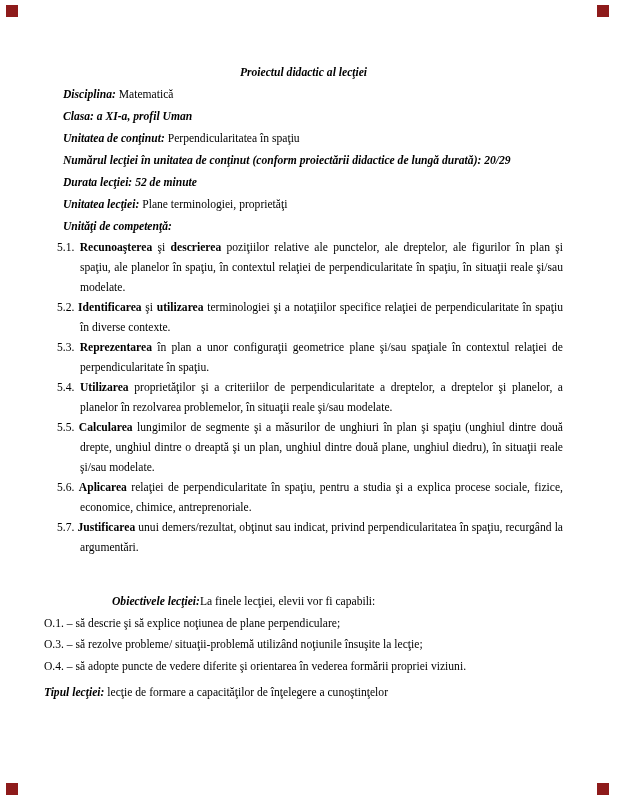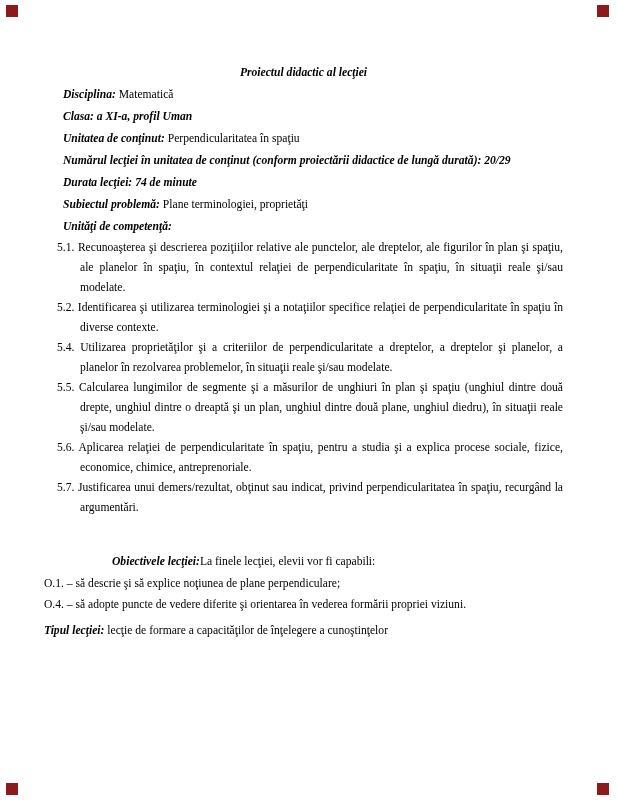--- a/index.html
+++ b/index.html
@@ -9,21 +9,21 @@
     overflow:hidden; box-sizing:border-box; padding:62px 55px 0 44px;
   }
   .marker { position:absolute; width:12px; height:12px; }
   .m-tl { left:6px;  top:5px; }
   .m-tr { left:597px; top:5px; }
   .m-bl { left:6px;  top:783px; }
   .m-br { left:597px; top:783px; }
   .doc-title { line-height:22px; text-align:center; font-weight:bold; font-style:italic; white-space:nowrap; }
   .hline { line-height:22px; margin-left:19px; white-space:nowrap; }
   .bi { font-weight:bold; font-style:italic; }
-  .b  { font-weight:normal; }
+  .b  { font-weight:bold; }
   .comp-list { margin:0; padding:0; }
   .comp-item {
     line-height:20px; text-align:justify; margin-left:13px;
     padding-left:23px; text-indent:-23px; width:483px;
   }
   .comp-num { display:inline; }
   .obj-block { margin-top:33px; }
   .obj-heading { line-height:21.7px; margin-left:68px; white-space:nowrap; }
   .obj-item { line-height:21.7px; white-space:nowrap; }
   .tip-line { margin-top:4px; line-height:21.7px; white-space:nowrap; }
@@ -37,34 +37,36 @@
   <div class="marker m-tr" style="background: rgb(142, 27, 27);"></div>
   <div class="marker m-bl" style="background: rgb(142, 27, 27);"></div>
   <div class="marker m-br" style="background: rgb(142, 27, 27);"></div>
 
   <div class="doc-title">Proiectul didactic al lecţiei</div>
 
   <div class="hline"><span class="bi">Disciplina:</span><span> Matematică</span></div>
   <div class="hline"><span class="bi">Clasa: a XI-a, profil Uman</span><span></span></div>
   <div class="hline"><span class="bi">Unitatea de conţinut:</span><span> Perpendicularitatea în spaţiu</span></div>
   <div class="hline"><span class="bi">Numărul lecţiei în unitatea de conţinut (conform proiectării didactice de lungă durată): 20/29</span><span></span></div>
-  <div class="hline"><span class="bi">Durata lecţiei: 74 de minute</span><span></span></div>
-  <div class="hline"><span class="bi">Subiectul problemă:</span><span> Plane terminologiei, proprietăţi</span></div>
+  <div class="hline"><span class="bi">Durata lecţiei: 52 de minute</span><span></span></div>
+  <div class="hline"><span class="bi">Unitatea lecţiei:</span><span> Plane terminologiei, proprietăţi</span></div>
   <div class="hline"><span class="bi">Unităţi de competenţă:</span><span></span></div>
 
   <div class="comp-list">
     <div class="comp-item"><span class="comp-num">5.1.</span> <span class="b">Recunoaşterea</span><span> şi </span><span class="b">descrierea</span><span> poziţiilor relative ale punctelor, ale dreptelor, ale figurilor în plan şi spaţiu, ale planelor în spaţiu, în contextul relaţiei de perpendicularitate în spaţiu, în situaţii reale şi/sau modelate.</span></div>
     <div class="comp-item"><span class="comp-num">5.2.</span> <span class="b">Identificarea</span><span> şi </span><span class="b">utilizarea</span><span> terminologiei şi a notaţiilor specifice relaţiei de perpendicularitate în spaţiu în diverse contexte.</span></div>
+    <div class="comp-item"><span class="comp-num">5.3.</span> <span class="b">Reprezentarea</span><span></span><span class="b"></span><span> în plan a unor configuraţii geometrice plane şi/sau spaţiale în contextul relaţiei de perpendicularitate în spaţiu.</span></div>
     <div class="comp-item"><span class="comp-num">5.4.</span> <span class="b">Utilizarea</span><span></span><span class="b"></span><span> proprietăţilor şi a criteriilor de perpendicularitate a dreptelor, a dreptelor şi planelor, a planelor în rezolvarea problemelor, în situaţii reale şi/sau modelate.</span></div>
     <div class="comp-item"><span class="comp-num">5.5.</span> <span class="b">Calcularea</span><span></span><span class="b"></span><span> lungimilor de segmente şi a măsurilor de unghiuri în plan şi spaţiu (unghiul dintre două drepte, unghiul dintre o dreaptă şi un plan, unghiul dintre două plane, unghiul diedru), în situaţii reale şi/sau modelate.</span></div>
     <div class="comp-item"><span class="comp-num">5.6.</span> <span class="b">Aplicarea</span><span></span><span class="b"></span><span> relaţiei de perpendicularitate în spaţiu, pentru a studia şi a explica procese sociale, fizice, economice, chimice, antreprenoriale.</span></div>
     <div class="comp-item"><span class="comp-num">5.7.</span> <span class="b">Justificarea</span><span></span><span class="b"></span><span> unui demers/rezultat, obţinut sau indicat, privind perpendicularitatea în spaţiu, recurgând la argumentări.</span></div>
   </div>
 
   <div class="obj-block">
     <div class="obj-heading"><span class="bi">Obiectivele lecţiei:</span><span>La finele lecţiei, elevii vor fi capabili:</span></div>
     <div class="obj-item">O.1. – să descrie şi să explice noţiunea de plane perpendiculare;</div>
+    <div class="obj-item">O.3. – să rezolve probleme/ situaţii-problemă utilizând noţiunile însuşite la lecţie;</div>
     <div class="obj-item">O.4. – să adopte puncte de vedere diferite şi orientarea în vederea formării propriei viziuni.</div>
   </div>
 
   <div class="tip-line"><span class="bi">Tipul lecţiei:</span><span> lecţie de formare a capacităţilor de înţelegere a cunoştinţelor</span></div>
 
 </div>
 
 </body></html>

